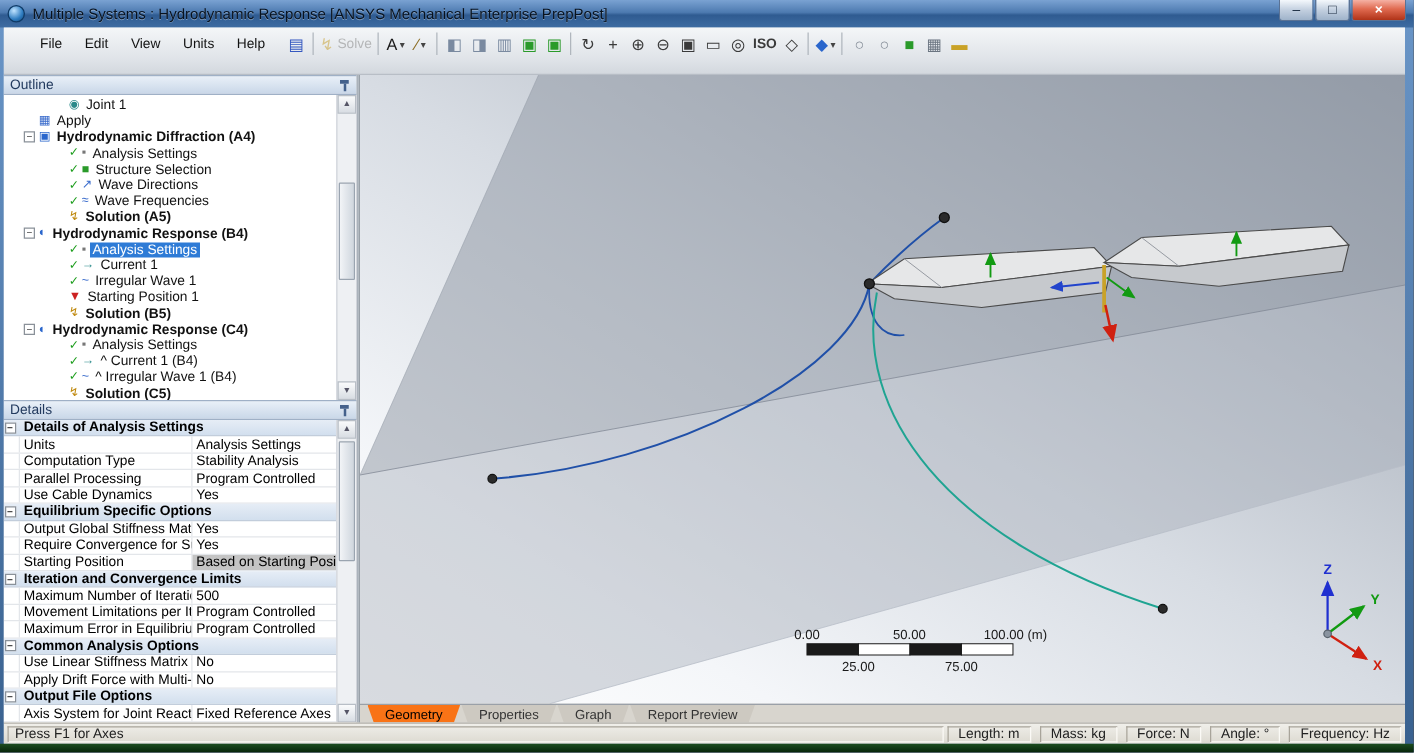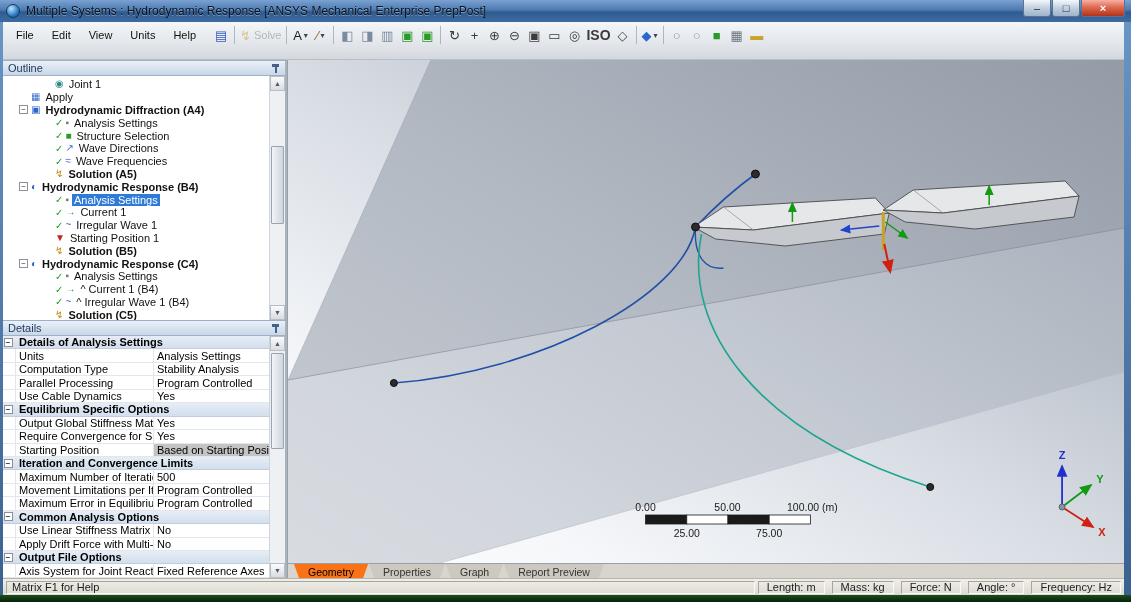--- a/index.html
+++ b/index.html
@@ -12,29 +12,29 @@
   .app-icon{width:14px;height:14px;border-radius:50%;flex:none;
     background:radial-gradient(circle at 35% 30%,#bfe3ff,#2e7cc0 60%,#134a7e);border:1px solid #0e3a66}
   .title-text{margin-left:6px;color:#08121e;font-size:12px;white-space:nowrap;overflow:hidden;text-shadow:0 1px 0 rgba(255,255,255,.35)}
   .win-controls{margin-left:auto;display:flex;gap:1px;align-self:flex-start}
   .win-btn{width:28px;height:17px;display:flex;align-items:center;justify-content:center;font-size:11px;color:#15263a;cursor:default;
     background:linear-gradient(180deg,#f4f8fc,#c2cfdf 50%,#9fb3ca);border:1px solid #5a7294;border-top:none;border-radius:0 0 3px 3px}
   .win-btn.close{width:44px;background:linear-gradient(180deg,#f5b1a4,#e06a50 45%,#b03318);color:#fff;font-weight:bold}
 
   .client{position:absolute;left:3px;right:7px;top:22px;bottom:7px;background:#d9dde2;overflow:hidden}
 
-  .menubar{position:absolute;left:0;top:0;right:0;height:38px;padding:2px 4px 0;display:flex;align-items:flex-start;
+  .menubar{position:absolute;left:0;top:0;right:0;height:38px;padding:2px 20px 0;display:flex;align-items:flex-start;
     background:linear-gradient(180deg,#f4f6f8,#dfe3e8 70%,#d3d8de);border-bottom:1px solid #b8bec6}
   .menus{display:flex;height:21px;align-items:center}
   .menu-item{padding:3px 9px;color:#111}
   .toolbar-icons{display:flex;align-items:center;height:22px;margin-left:6px;white-space:nowrap}
   .tb-btn{height:20px;min-width:20px;padding:0 2px;display:flex;align-items:center;justify-content:center;border-radius:2px}
   .tb-btn.disabled{opacity:.55}
   .tb-glyph{font-size:13px;line-height:1}
-  .tb-glyph.small{font-size:14px;font-weight:bold;letter-spacing:0}
+  .tb-glyph.small{font-size:11px;font-weight:bold;letter-spacing:0}
   .tb-label{margin-left:3px;color:#8a8a8a}
   .tb-dd{font-size:8px;margin-left:2px;color:#444}
   .tb-sep{width:1px;height:18px;background:#b0b6bd;margin:0 3px;flex:none}
 
   .workspace{position:absolute;left:0;right:0;top:38px;bottom:17px;display:flex}
   .left-panel{width:284px;flex:none;display:flex;flex-direction:column;border-right:2px solid #aab2bb;background:#fff}
   .panel-header{height:16px;flex:none;background:linear-gradient(180deg,#e9f0f8,#c9d7e8);border-top:1px solid #9fb0c6;border-bottom:1px solid #9fb0c6;
     display:flex;align-items:center;padding:0 5px;color:#223a5e}
   .header-title{flex:1}
   .pin-icon{width:9px;height:9px;position:relative;flex:none}
@@ -539,21 +539,21 @@
             </div>
             <div class="tab">
               <span>Report Preview</span>
             </div>
           </div>
       </div>
 
     </div>
 
     <div class="statusbar">
-      <div class="sb-left">Matrix F1 for Help</div>
+      <div class="sb-left">Press F1 for Axes</div>
       <div id="sb-fields" style="display:flex;gap:7px">
           <div class="sb-field">Length: m</div>
           <div class="sb-field">Mass: kg</div>
           <div class="sb-field">Force: N</div>
           <div class="sb-field">Angle: °</div>
           <div class="sb-field">Frequency: Hz</div>
         </div>
     </div>
 
   </div>

